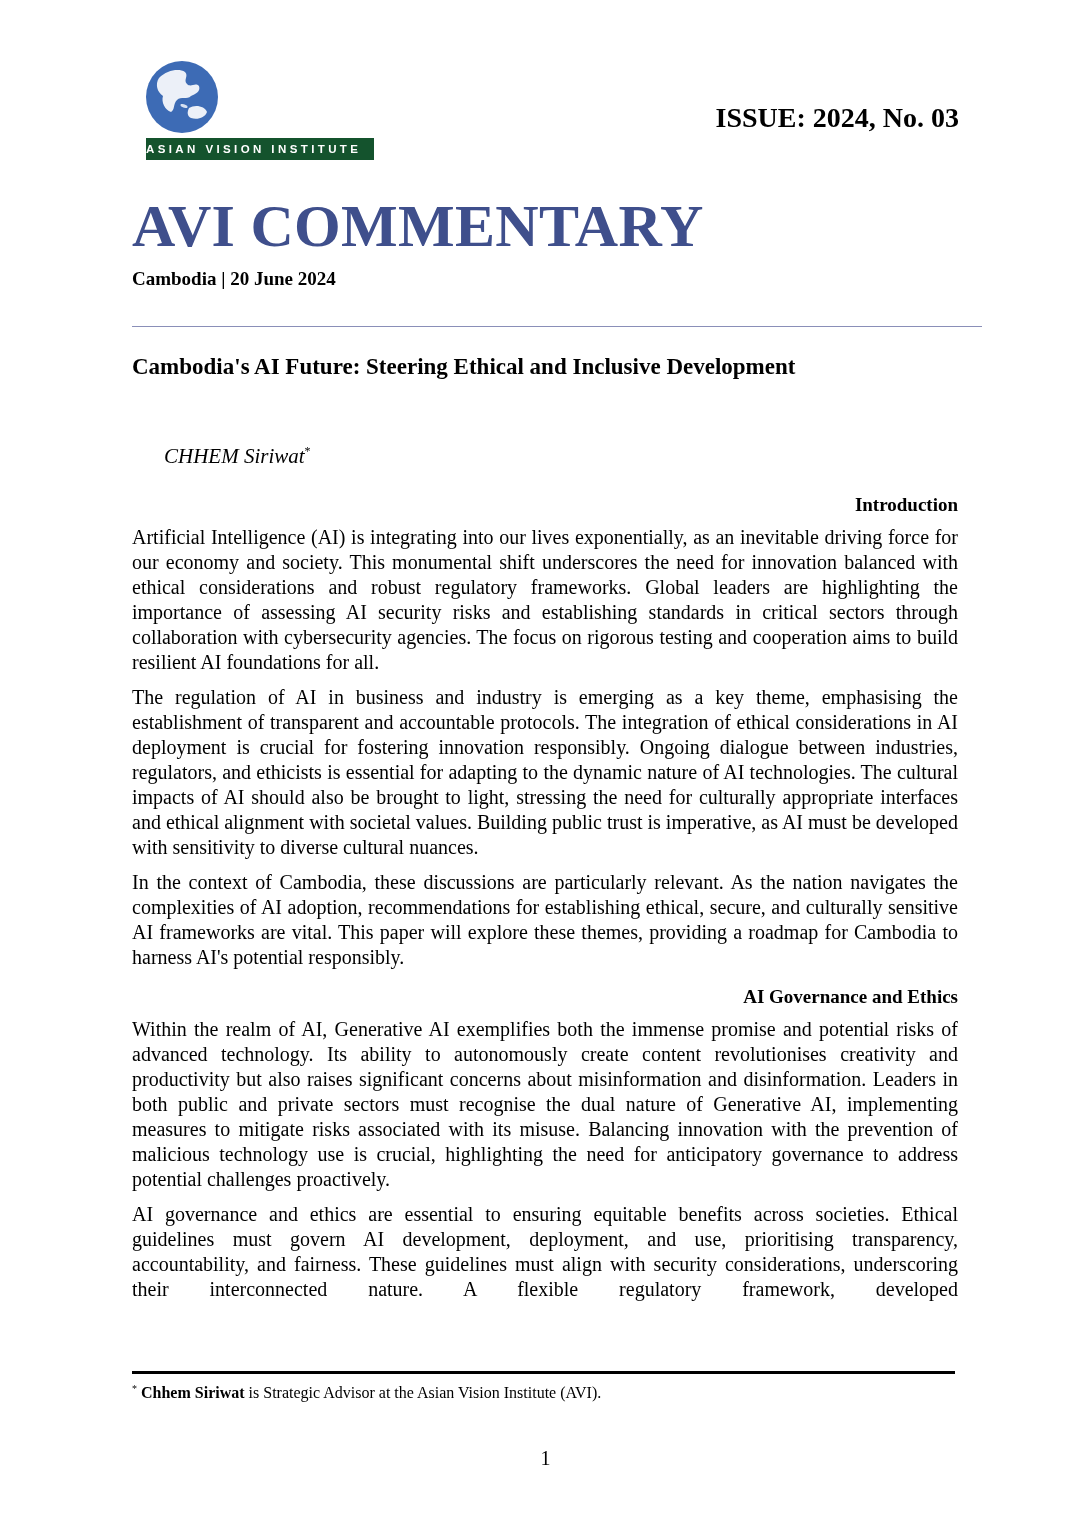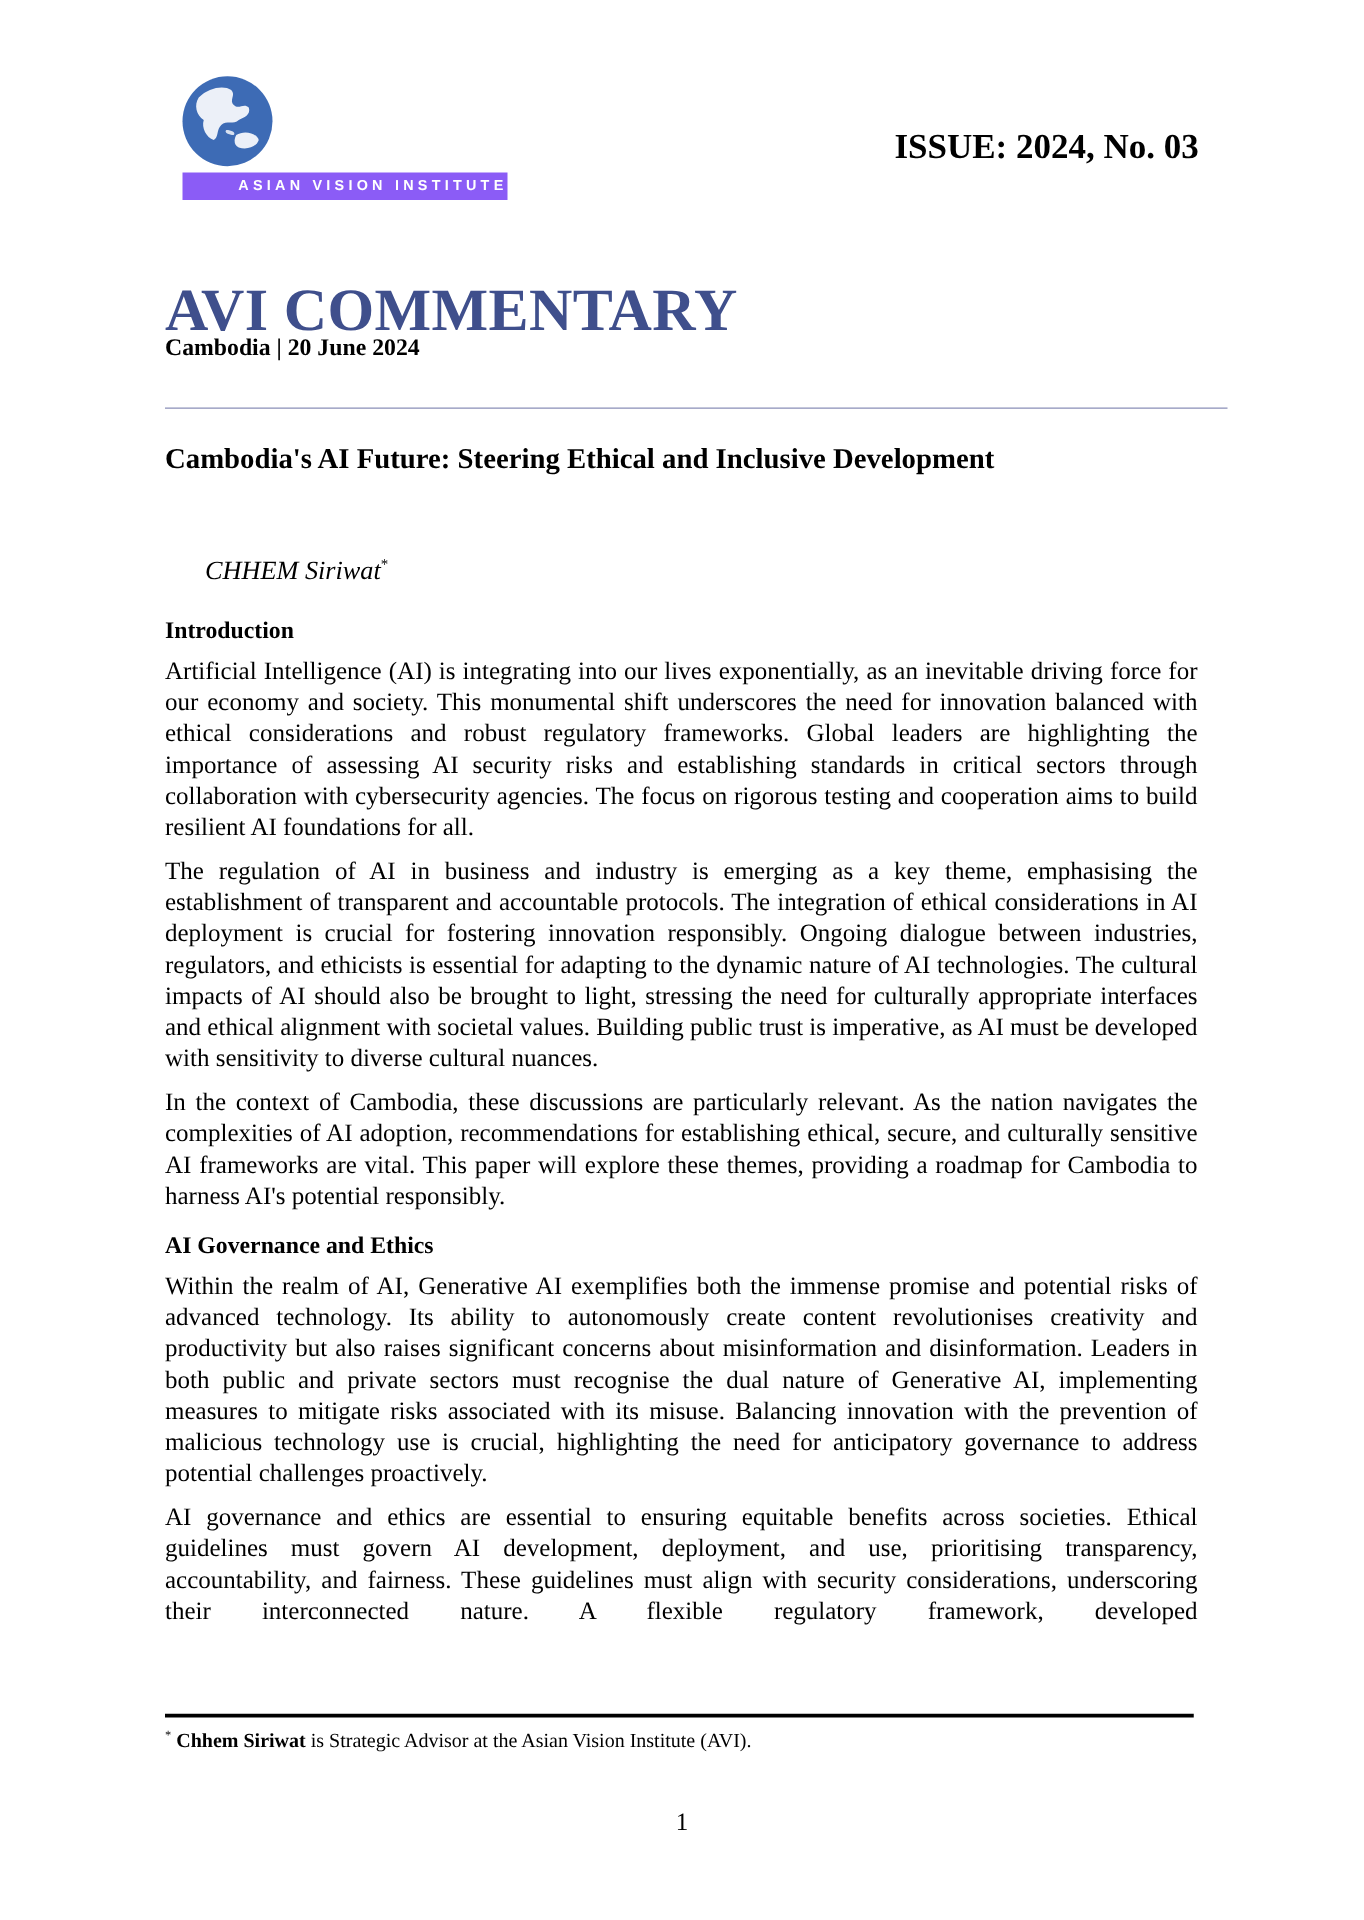--- a/index.html
+++ b/index.html
@@ -2,34 +2,34 @@
 <html><head>
 <meta charset="utf-8">
 <style>
   html, body { margin: 0; padding: 0; background: #ffffff; }
   body { width: 1091px; height: 1536px; position: relative; overflow: hidden;
          font-family: "Liberation Serif", serif; color: #000; }
   .logo { position: absolute; left: 140px; top: 58px; width: 236px; height: 104px; }
   .logo-globe { position: absolute; left: 5px; top: 2px; width: 74px; height: 74px; }
   .logo-letters { position: absolute; left: 84px; top: -6px; font-family: "Liberation Serif", serif;
          font-size: 88px; line-height: 88px; color: #3d6bb5; letter-spacing: 6px; }
-  .logo-band { position: absolute; left: 6px; top: 80px; width: 228px; height: 22px; background: #8b5cf6;
+  .logo-band { position: absolute; left: 6px; top: 80px; width: 228px; height: 22px; background: #14532d;
          color: #fff; font-family: "Liberation Sans", sans-serif; font-weight: bold; font-size: 11.5px;
-         letter-spacing: 3.4px; line-height: 22px; text-align: right; padding-left: 32px; }
+         letter-spacing: 3.4px; line-height: 22px; text-align: left; }
   .issue { position: absolute; right: 132px; top: 102px; font-weight: bold; font-size: 28px; }
-  .commentary { position: absolute; left: 132px; top: 221px; font-weight: bold; font-size: 48px;
+  .commentary { position: absolute; left: 132px; top: 192px; font-weight: bold; font-size: 60px;
          color: #3f4f8c; letter-spacing: 0.3px; }
   .place-date { position: absolute; left: 132px; top: 268px; font-weight: bold; font-size: 19px; }
   .divider { position: absolute; left: 132px; top: 326px; width: 850px; height: 1px; background: #8a8fb8; }
   .title { position: absolute; left: 132px; top: 349px; width: 820px; font-weight: bold; font-size: 23px;
          line-height: 36px; }
   .author { position: absolute; left: 132px; top: 444px; font-style: italic; font-size: 21px; margin-left: 32px; }
   .author sup { font-size: 12px; font-style: normal; }
   .content { position: absolute; left: 132px; top: 492px; width: 826px; font-size: 20px; line-height: 25px; }
-  .content h2 { font-size: 19px; font-weight: bold; margin: 0 0 8px 0; line-height: 25px; }
+  .content h2 { font-size: 19px; font-weight: bold; margin: 0 0 8px 0; line-height: 25px; text-align: right; }
   .content p { margin: 0 0 10px 0; text-align: justify; }
   .content h2.second { margin-top: 14px; }
   .fn-rule { position: absolute; left: 132px; top: 1371px; width: 823px; height: 3px; background: #000; }
   .footnote { position: absolute; left: 132px; top: 1383px; font-size: 16px; }
   .footnote sup { font-size: 10px; }
   .page-num { position: absolute; left: 0; width: 1091px; top: 1447px; text-align: center; font-size: 20px; }
 </style>
 </head>
 <body>
 

